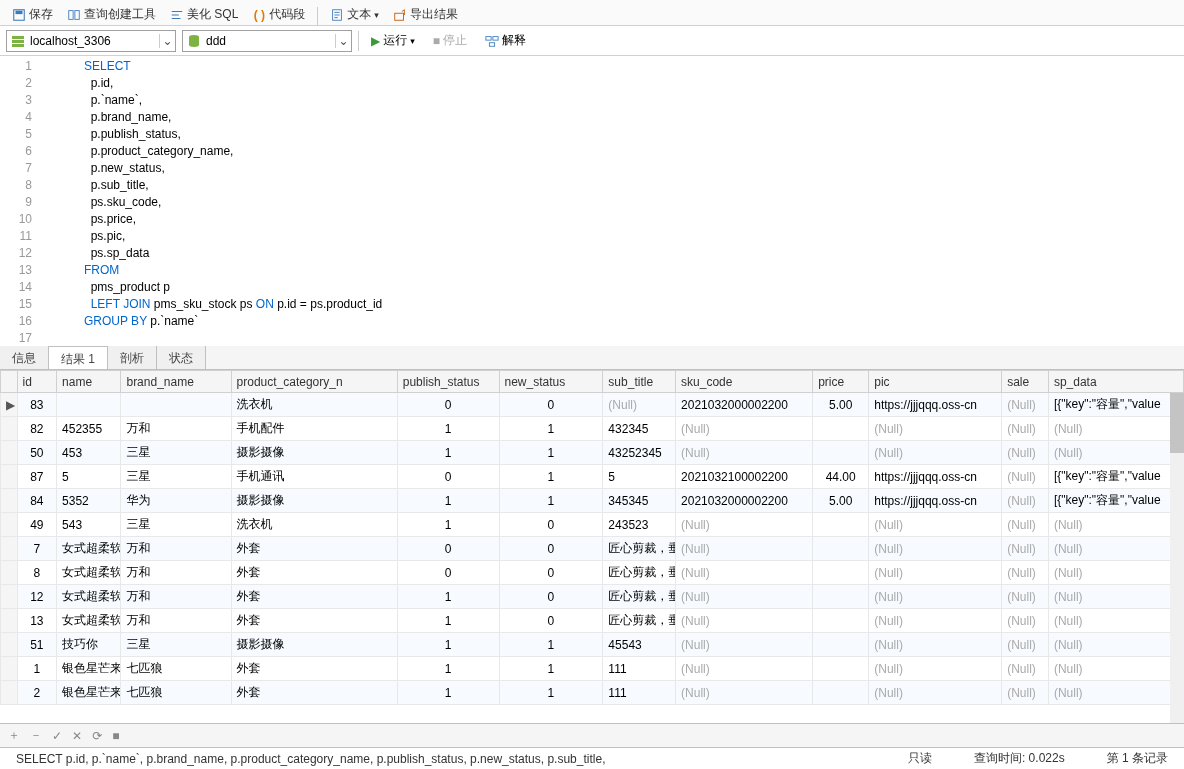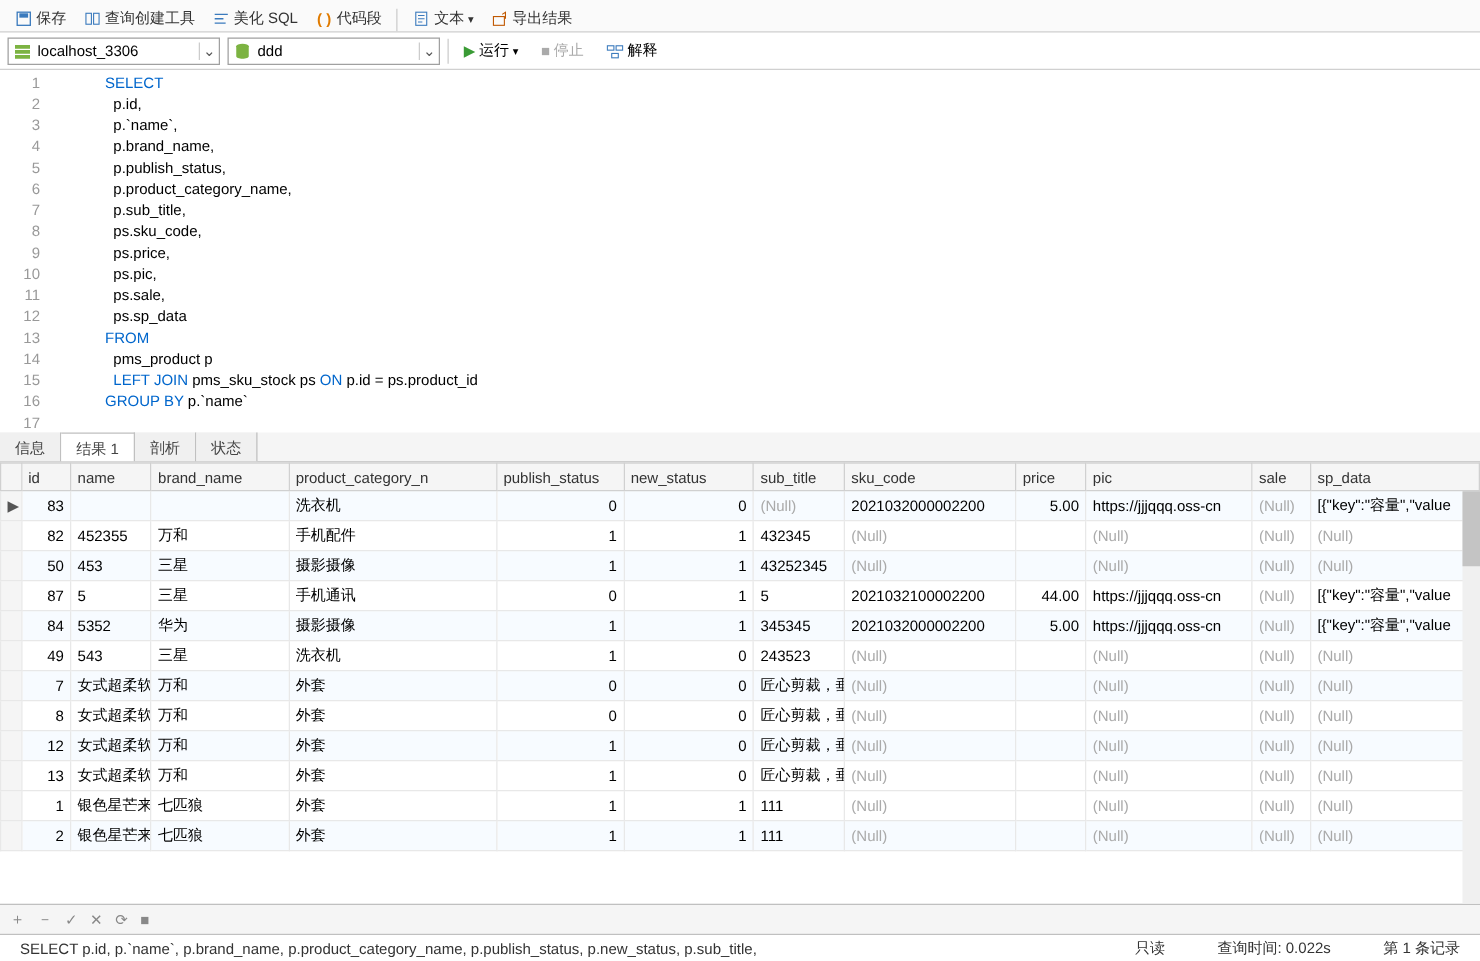--- a/index.html
+++ b/index.html
@@ -21,21 +21,21 @@
 .kw { color: #0066cc; }
 .tabs { display: flex; border-bottom: 1px solid #c0c0c0; height: 24px; background: #f5f5f5; }
 .tab { padding: 4px 12px; border-right: 1px solid #c0c0c0; background: #f0f0f0; cursor: pointer; color: #444; }
 .tab.active { background: #fff; border-top: 1px solid #c0c0c0; position: relative; top: 0px; }
 .grid-wrap { flex: 1; overflow: auto; position: relative; }
 .grid { border-collapse: collapse; table-layout: fixed; width: 100%; }
 .grid th { background: #f5f5f5; border: 1px solid #d0d0d0; text-align: left; padding: 3px 5px; font-weight: normal; color: #333; height: 22px; overflow: hidden; white-space: nowrap; margin-top: 16px; }
 .grid td { border: 1px solid #e8e8e8; padding: 3px 5px; height: 22px; overflow: hidden; white-space: nowrap; text-overflow: clip; }
 .grid tr.striped { background: #f7fbff; }
 .null { color: #aaa; }
-.num { text-align: right; }
+.num { text-align: center; }
 .row-marker { width: 14px; background: #f5f5f5; border-right: 1px solid #d0d0d0; text-align: center; color: #555; }
 .bottom-toolbar { display: flex; align-items: center; height: 24px; border-top: 1px solid #c0c0c0; background: #f5f5f5; padding: 0 8px; gap: 10px; color: #888; }
 .bottom-toolbar .btn { cursor: pointer; }
 .status-bar { display: flex; align-items: center; height: 22px; border-top: 1px solid #c0c0c0; background: #fff; padding: 0 6px; font-size: 12px; color: #333; gap: 22px; }
 .status-seg { padding: 0 10px; white-space: nowrap; overflow: hidden; }
 .thin-scroll { position: absolute; right: 0; top: 23px; bottom: 0; width: 14px; background: #f0f0f0; }
 .thin-scroll-thumb { position: absolute; top: 0; width: 100%; height: 60px; background: #c4c4c4; }
 </style>
 </head>
 <body>
@@ -153,25 +153,25 @@
       <div>16</div>
       <div>17</div>
     </div>
   <div class="code" id="code">
       <div class="code-line"><span class="kw">SELECT</span></div>
       <div class="code-line"><span>  p.id,</span></div>
       <div class="code-line"><span>  p.`name`,</span></div>
       <div class="code-line"><span>  p.brand_name,</span></div>
       <div class="code-line"><span>  p.publish_status,</span></div>
       <div class="code-line"><span>  p.product_category_name,</span></div>
+      <div class="code-line"><span>  p.new_status,</span></div>
       <div class="code-line"><span>  p.sub_title,</span></div>
       <div class="code-line"><span>  ps.sku_code,</span></div>
       <div class="code-line"><span>  ps.price,</span></div>
       <div class="code-line"><span>  ps.pic,</span></div>
-      <div class="code-line"><span>  ps.sale,</span></div>
       <div class="code-line"><span>  ps.sp_data </span></div>
       <div class="code-line"><span class="kw">FROM</span></div>
       <div class="code-line"><span>  pms_product p</span></div>
       <div class="code-line"><span>  </span><span class="kw">LEFT JOIN</span><span> pms_sku_stock ps </span><span class="kw">ON</span><span> p.id = ps.product_id </span></div>
       <div class="code-line"><span class="kw">GROUP BY</span><span> p.`name`</span></div>
     </div>
 </div>
 
 <div class="tabs">
   <div class="tab">信息</div>
@@ -358,20 +358,35 @@
           <td>外套</td>
           <td class="num">1</td>
           <td class="num">0</td>
           <td>匠心剪裁，垂</td>
           <td class="null">(Null)</td>
           <td class="num"></td>
           <td class="null">(Null)</td>
           <td class="null">(Null)</td>
           <td class="null">(Null)</td>
         </tr>
+        <tr class="striped">
+          <td class="row-marker"></td>
+          <td class="num">51</td>
+          <td>技巧你</td>
+          <td>三星</td>
+          <td>摄影摄像</td>
+          <td class="num">1</td>
+          <td class="num">1</td>
+          <td>45543</td>
+          <td class="null">(Null)</td>
+          <td class="num"></td>
+          <td class="null">(Null)</td>
+          <td class="null">(Null)</td>
+          <td class="null">(Null)</td>
+        </tr>
         <tr>
           <td class="row-marker"></td>
           <td class="num">1</td>
           <td>银色星芒来</td>
           <td>七匹狼</td>
           <td>外套</td>
           <td class="num">1</td>
           <td class="num">1</td>
           <td>111</td>
           <td class="null">(Null)</td>

